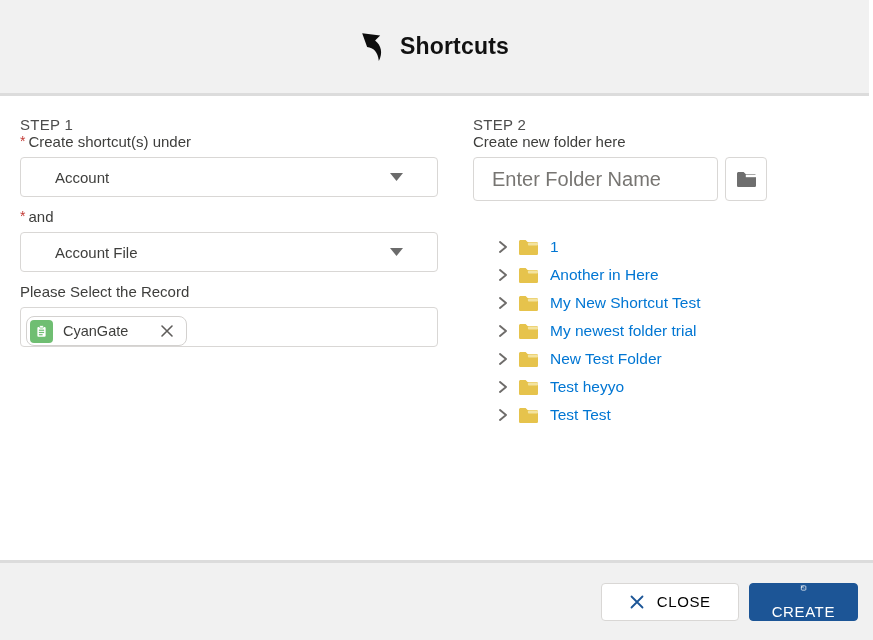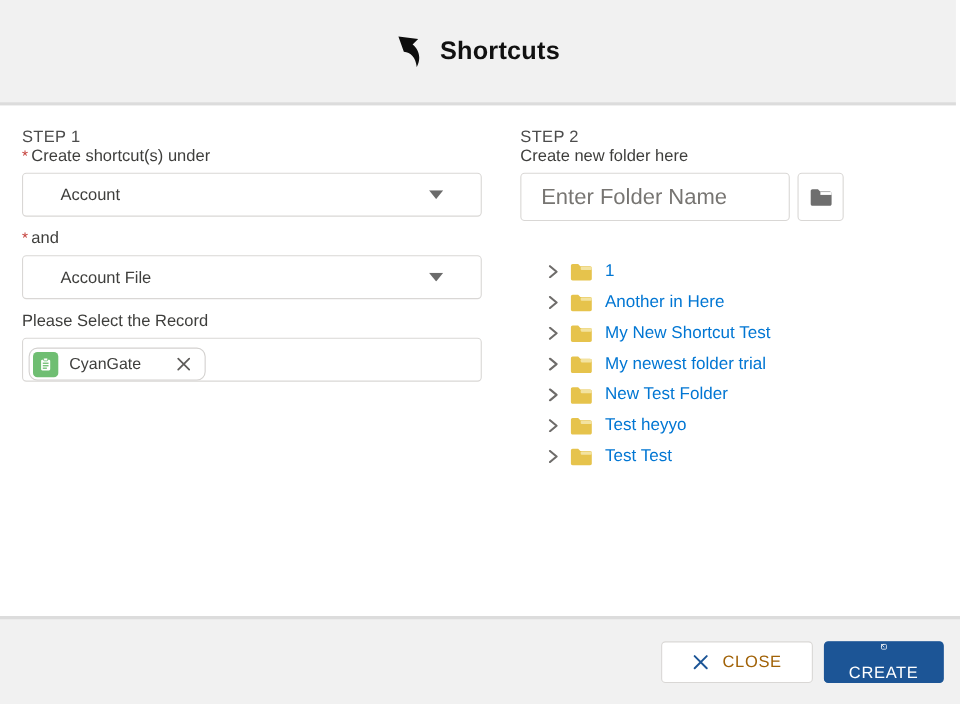--- a/index.html
+++ b/index.html
@@ -69,21 +69,21 @@
   .modal-footer {
     position:absolute; bottom:0; left:0; right:0; height:80px;
     background:#f1f1f1; border-top:3px solid #dcdcdc;
     display:flex; align-items:center; justify-content:flex-end; gap:10px; padding:0 15px;
   }
   .btn {
     height:38px; border-radius:4px; display:inline-flex; align-items:center; justify-content:center;
     font-size:15px; letter-spacing:.6px; cursor:pointer;
     font-family:"Liberation Sans", sans-serif;
   }
-  .btn-close { background:#fff; border:1px solid #d9d7d5; color:#a16207; padding:0 27px; gap:12px; }
+  .btn-close { background:#fff; border:1px solid #d9d7d5; color:#000000; padding:0 27px; gap:12px; }
   .btn-create { background:#1c5596; border:1px solid #1c5596; color:#fff; padding:0 22px; gap:11px;flex-direction:column; }
   .btn svg { display:block; }
 </style>
 </head>
 <body>
 
 <div class="modal">
 
   <div class="modal-header">
     <svg class="title-icon" viewBox="0 0 18 20">

